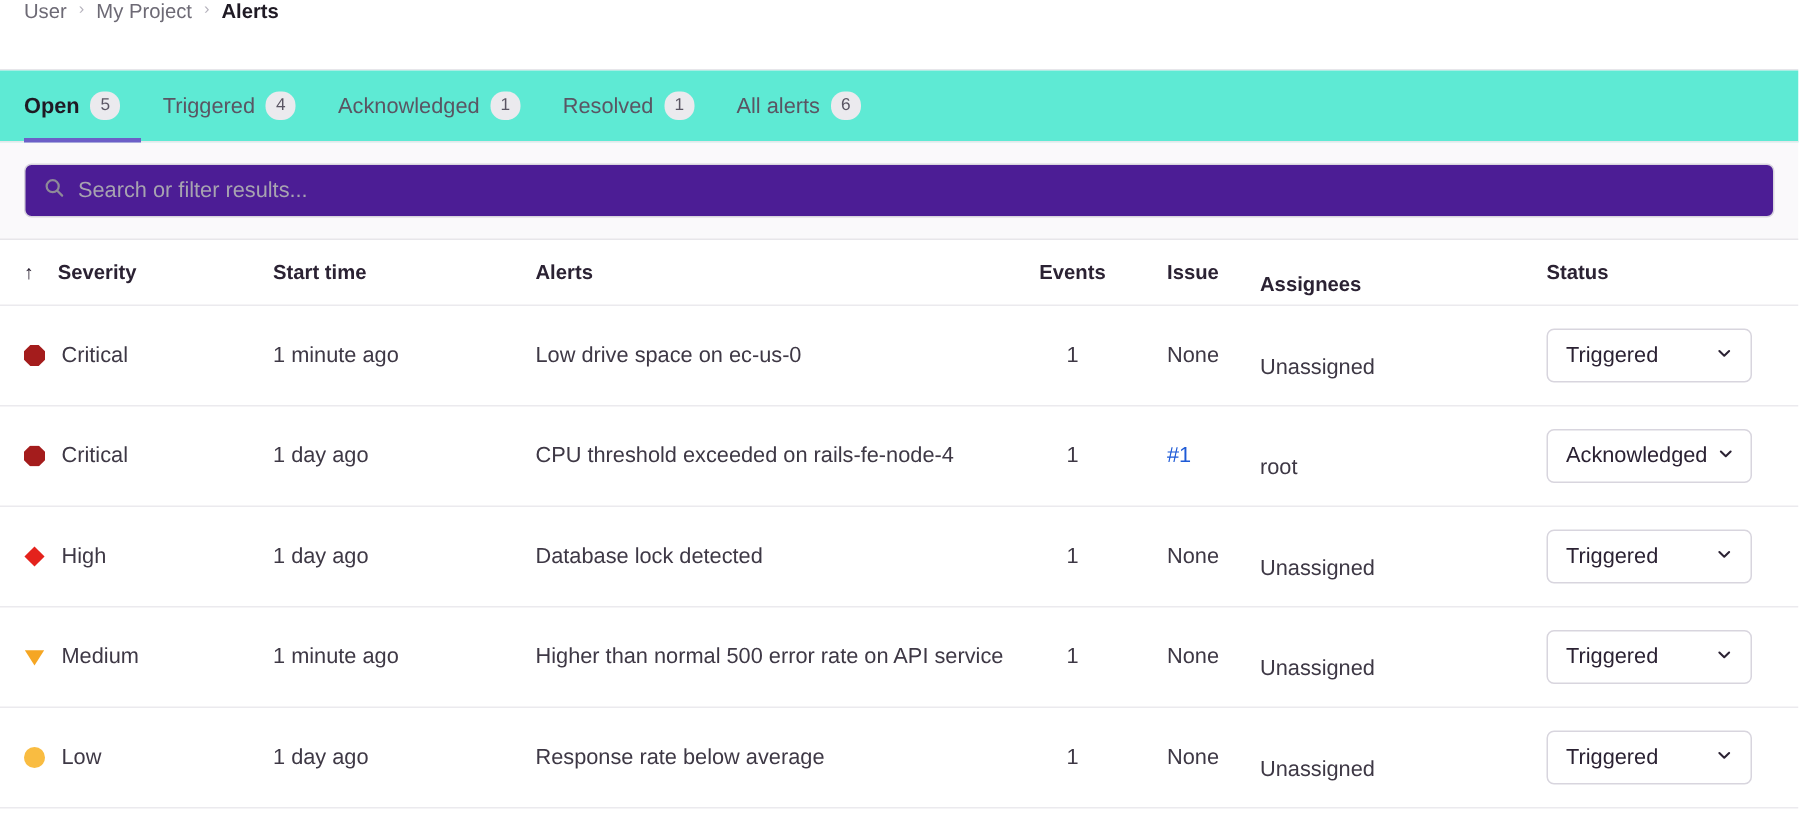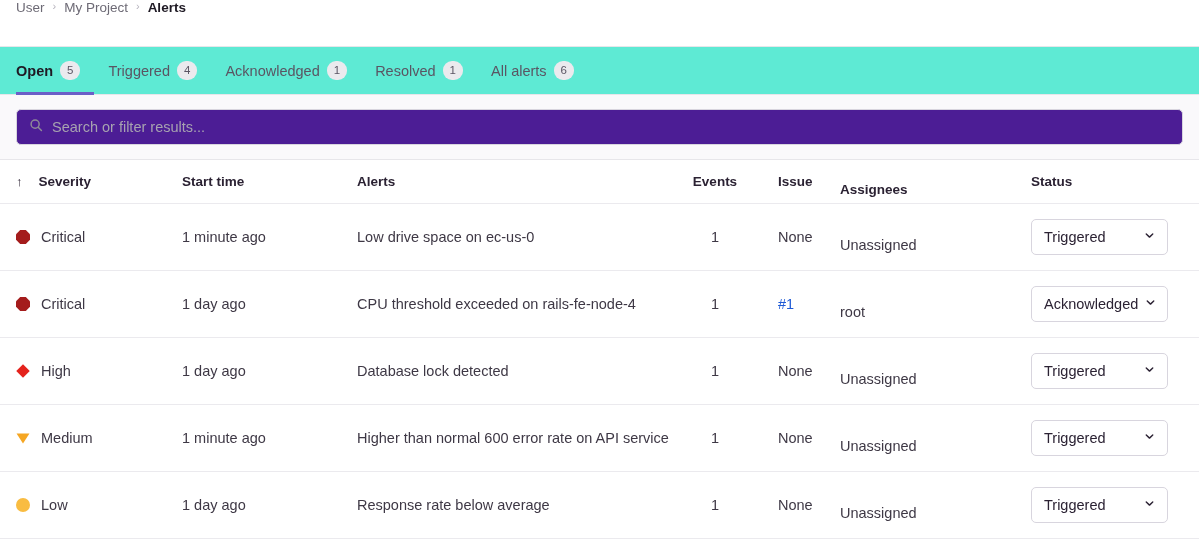--- a/index.html
+++ b/index.html
@@ -272,21 +272,21 @@
               </svg></span>
           </div>
         </div>
       </div>
       <div class="trow tbody-row">
         <div class="c-sev">
           <span class="sev-icon sev-triangle"></span>
           <span>Medium</span>
         </div>
         <div class="c-time">1 minute ago</div>
-        <div class="c-alert">Higher than normal 600 error rate on API service</div>
+        <div class="c-alert">Higher than normal 500 error rate on API service</div>
         <div class="c-events">1</div>
         <div class="c-issue"><span>None</span></div>
         <div class="c-assign">Unassigned</div>
         <div class="c-status">
           <div class="status-select">
             <span>Triggered</span>
             <span><svg class="chev" width="13" height="13" viewBox="0 0 16 16" fill="none" aria-hidden="true">
                 <path d="M4 6.2 L8 10 L12 6.2" stroke="#2b2233" stroke-width="1.7" stroke-linecap="round" stroke-linejoin="round"></path>
               </svg></span>
           </div>

